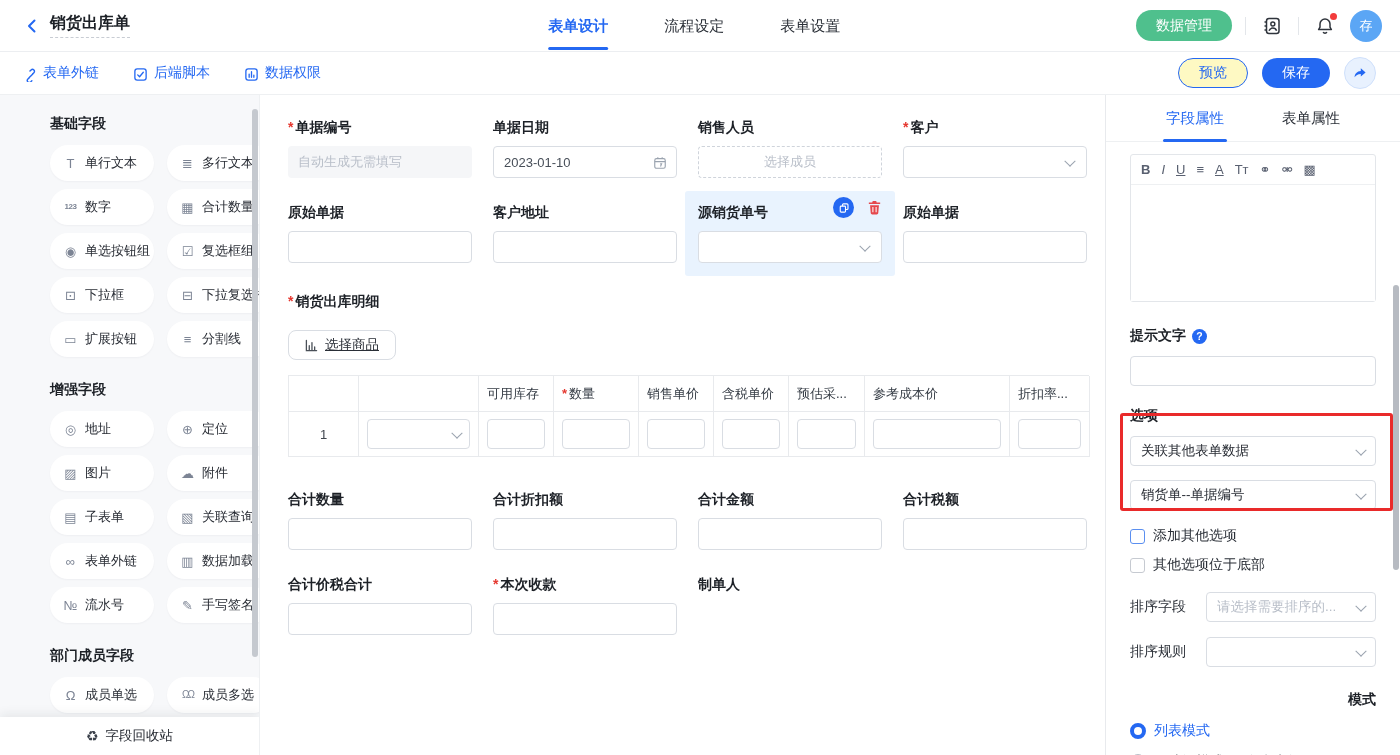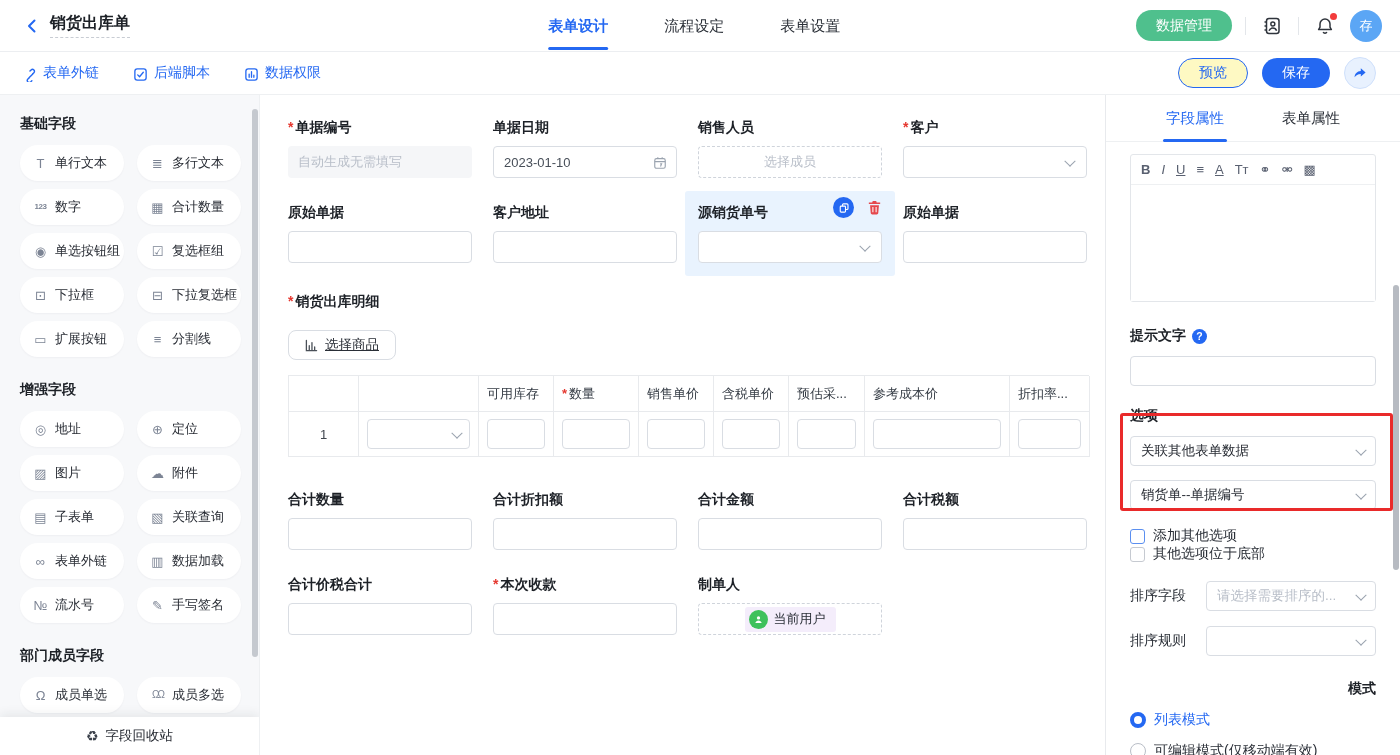--- a/index.html
+++ b/index.html
@@ -28,21 +28,21 @@
   .sub-link { display:flex; align-items:flex-end; gap:6px; color:#2468f2; font-size:14px; cursor:pointer; }
   .sub-actions { margin-left:auto; margin-right:24px; display:flex; align-items:center; gap:14px; }
   .btn-preview { height:30px; padding:0 20px; border-radius:16px; border:1px solid #2468f2; background:#fef9c3; color:#2468f2; font-size:14px; cursor:pointer; }
   .btn-save { height:30px; padding:0 20px; border-radius:16px; border:none; background:#2468f2; color:#fff; font-size:14px; cursor:pointer; }
   .btn-share { width:32px; height:32px; border-radius:50%; background:#e8f1fe; border:1px solid #cfe0fb; display:flex; align-items:center; justify-content:center; cursor:pointer; }
 
   
   .main { display:flex; height:660px; }
 
   
-  .sidebar { width:260px; background:#f7f8fa; border-right:1px solid #eef0f2; position:relative; overflow:hidden; flex:none; }
+  .sidebar { width:260px; background:#f7f8fa; border-right:1px solid #eef0f2; position:relative; overflow:hidden; flex:none;padding-left:30px; }
   .side-heading { font-size:14px; font-weight:700; color:#1d2127; margin:20px 0 4px 20px; }
   .side-grid { display:grid; grid-template-columns:104px 104px; gap:8px 13px; padding:8px 0 4px 20px; }
   .pill { height:36px; background:#fff; border-radius:18px; display:flex; align-items:center; padding-left:13px; gap:7px; cursor:pointer; box-shadow:0 1px 2px rgba(31,35,41,.04); }
   .pill-icon { color:#7c8494; font-size:13px; width:15px; text-align:center; flex:none; line-height:1; }
   .pill-icon.num { font-size:8px; font-weight:700; letter-spacing:-.5px; }
   .pill-icon.dbl { font-size:10px; letter-spacing:-2px; }
   .pill-label { font-size:13px; color:#272b33; white-space:nowrap; }
   .pill.stub { height:14px; border-radius:18px 18px 0 0; box-shadow:none; }
   .side-footer { position:absolute; left:0; right:0; bottom:0; height:38px; background:#fff; box-shadow:0 -3px 10px rgba(31,35,41,.08); display:flex; align-items:center; justify-content:center; gap:7px; font-size:13.5px; color:#272b33; cursor:pointer; z-index:3; }
   .recycle { font-size:14px; color:#3a404a; }
@@ -96,21 +96,21 @@
   .rt-ic.b { font-weight:700; }
   .rt-ic.i { font-style:italic; }
   .rt-ic.u, .rt-ic.a { text-decoration:underline; }
   .rt-area { height:116px; background:#fff; }
   .plabel { font-size:14px; font-weight:700; color:#1d2127; display:flex; align-items:center; gap:6px; }
   .help { width:15px; height:15px; border-radius:50%; background:#2468f2; color:#fff; font-size:10.5px; font-weight:700; display:flex; align-items:center; justify-content:center; }
   .pinput { height:30px; border:1px solid #d9dde3; border-radius:4px; background:#fff; margin-top:11px; width:100%; }
   .psel { height:30px; border:1px solid #d9dde3; border-radius:4px; background:#fff; position:relative; display:flex; align-items:center; padding:0 24px 0 10px; font-size:13.5px; color:#272b33; cursor:pointer; }
   .psel .chev { top:12px; right:10px; }
   .psel .ph { color:#b8bec8; overflow:hidden; text-overflow:ellipsis; white-space:nowrap; }
-  .cb-row { display:flex; align-items:center; gap:8px; font-size:14px; color:#2a2f37; cursor:pointer; }
+  .cb-row { display:flex; align-items:center; gap:8px; margin-top:11px; font-size:14px; color:#2a2f37; cursor:pointer; }
   .cb { width:15px; height:15px; border-radius:3px; border:1px solid #c6cad1; background:#fff; flex:none; }
   .cb.bluish { border-color:#5b8ff0; }
   .sort-row { display:flex; align-items:center; margin-top:15px; }
   .sort-row .slabel { font-size:14px; color:#2a2f37; width:76px; flex:none; }
   .sort-row .psel { flex:1; }
   .radio-row { display:flex; align-items:center; gap:8px; margin-top:13px; font-size:14px; color:#2a2f37; cursor:pointer; }
   .radio { width:16px; height:16px; border-radius:50%; border:1.5px solid #b9bec7; background:#fff; flex:none; }
   .radio.on { border:4.5px solid #2468f2; }
   .radio-row.on-label { color:#2468f2; }
   .red-box { position:absolute; left:14px; top:318px; width:273px; height:98px; border:3px solid #e92a2a; border-radius:3px; pointer-events:none; z-index:6; }
@@ -492,31 +492,20 @@
             <div class="flabel">
               <span class="req">*</span>
               <span>本次收款</span>
             </div>
             <div class="ctrl bordered"></div>
           </div>
           <div class="fcell">
             <div class="flabel">
               <span>制单人</span>
             </div>
-            <div class="ctrl dashed user-ctrl">
-              <div class="user-tag">
-                <div class="ucircle">
-                  <svg width="11" height="11" viewBox="0 0 18 18">
-                    <circle cx="9" cy="6.4" r="2.7" fill="#fff"></circle>
-                    <path d="M3.8 14.6c.8-2.7 2.7-4.1 5.2-4.1s4.4 1.4 5.2 4.1z" fill="#fff"></path>
-                  </svg>
-                </div>
-                <span class="utxt">当前用户</span>
-              </div>
-            </div>
           </div>
         </div>
     </section>
 
     <aside class="panel">
       <div class="ptabs">
         <div class="ptab active">字段属性</div>
         <div class="ptab">表单属性</div>
       </div>
       <div class="pbody">

